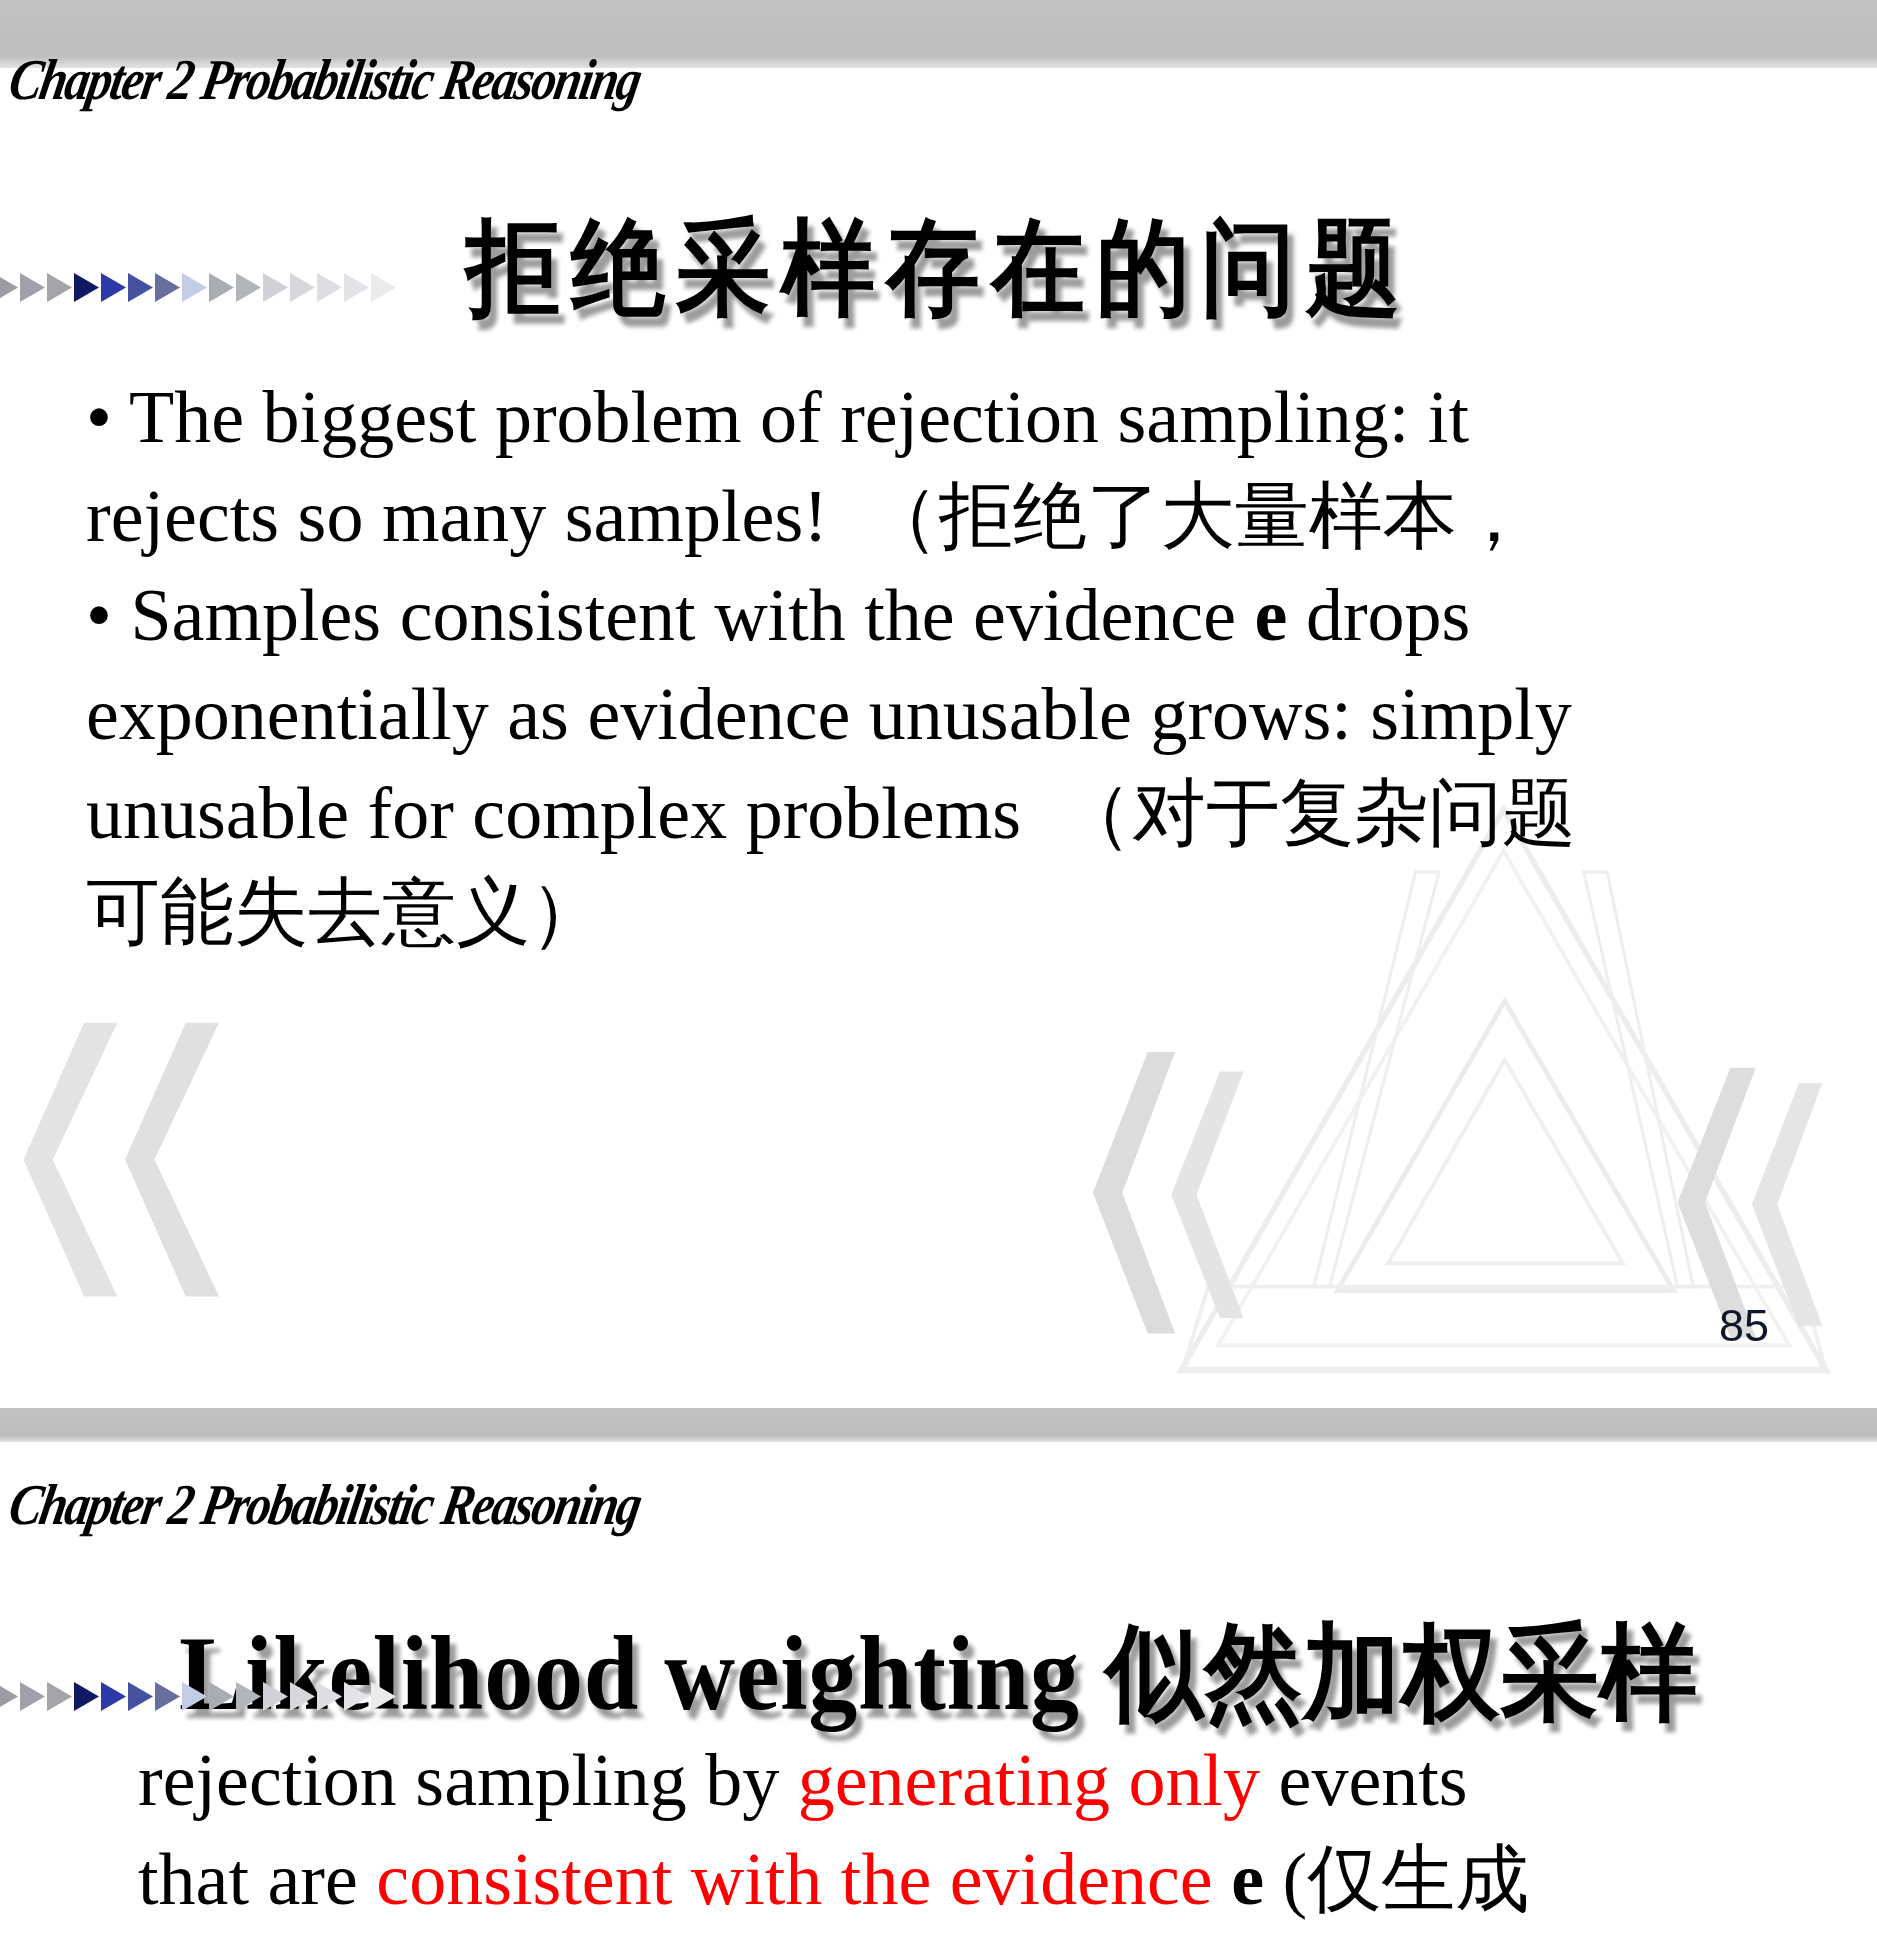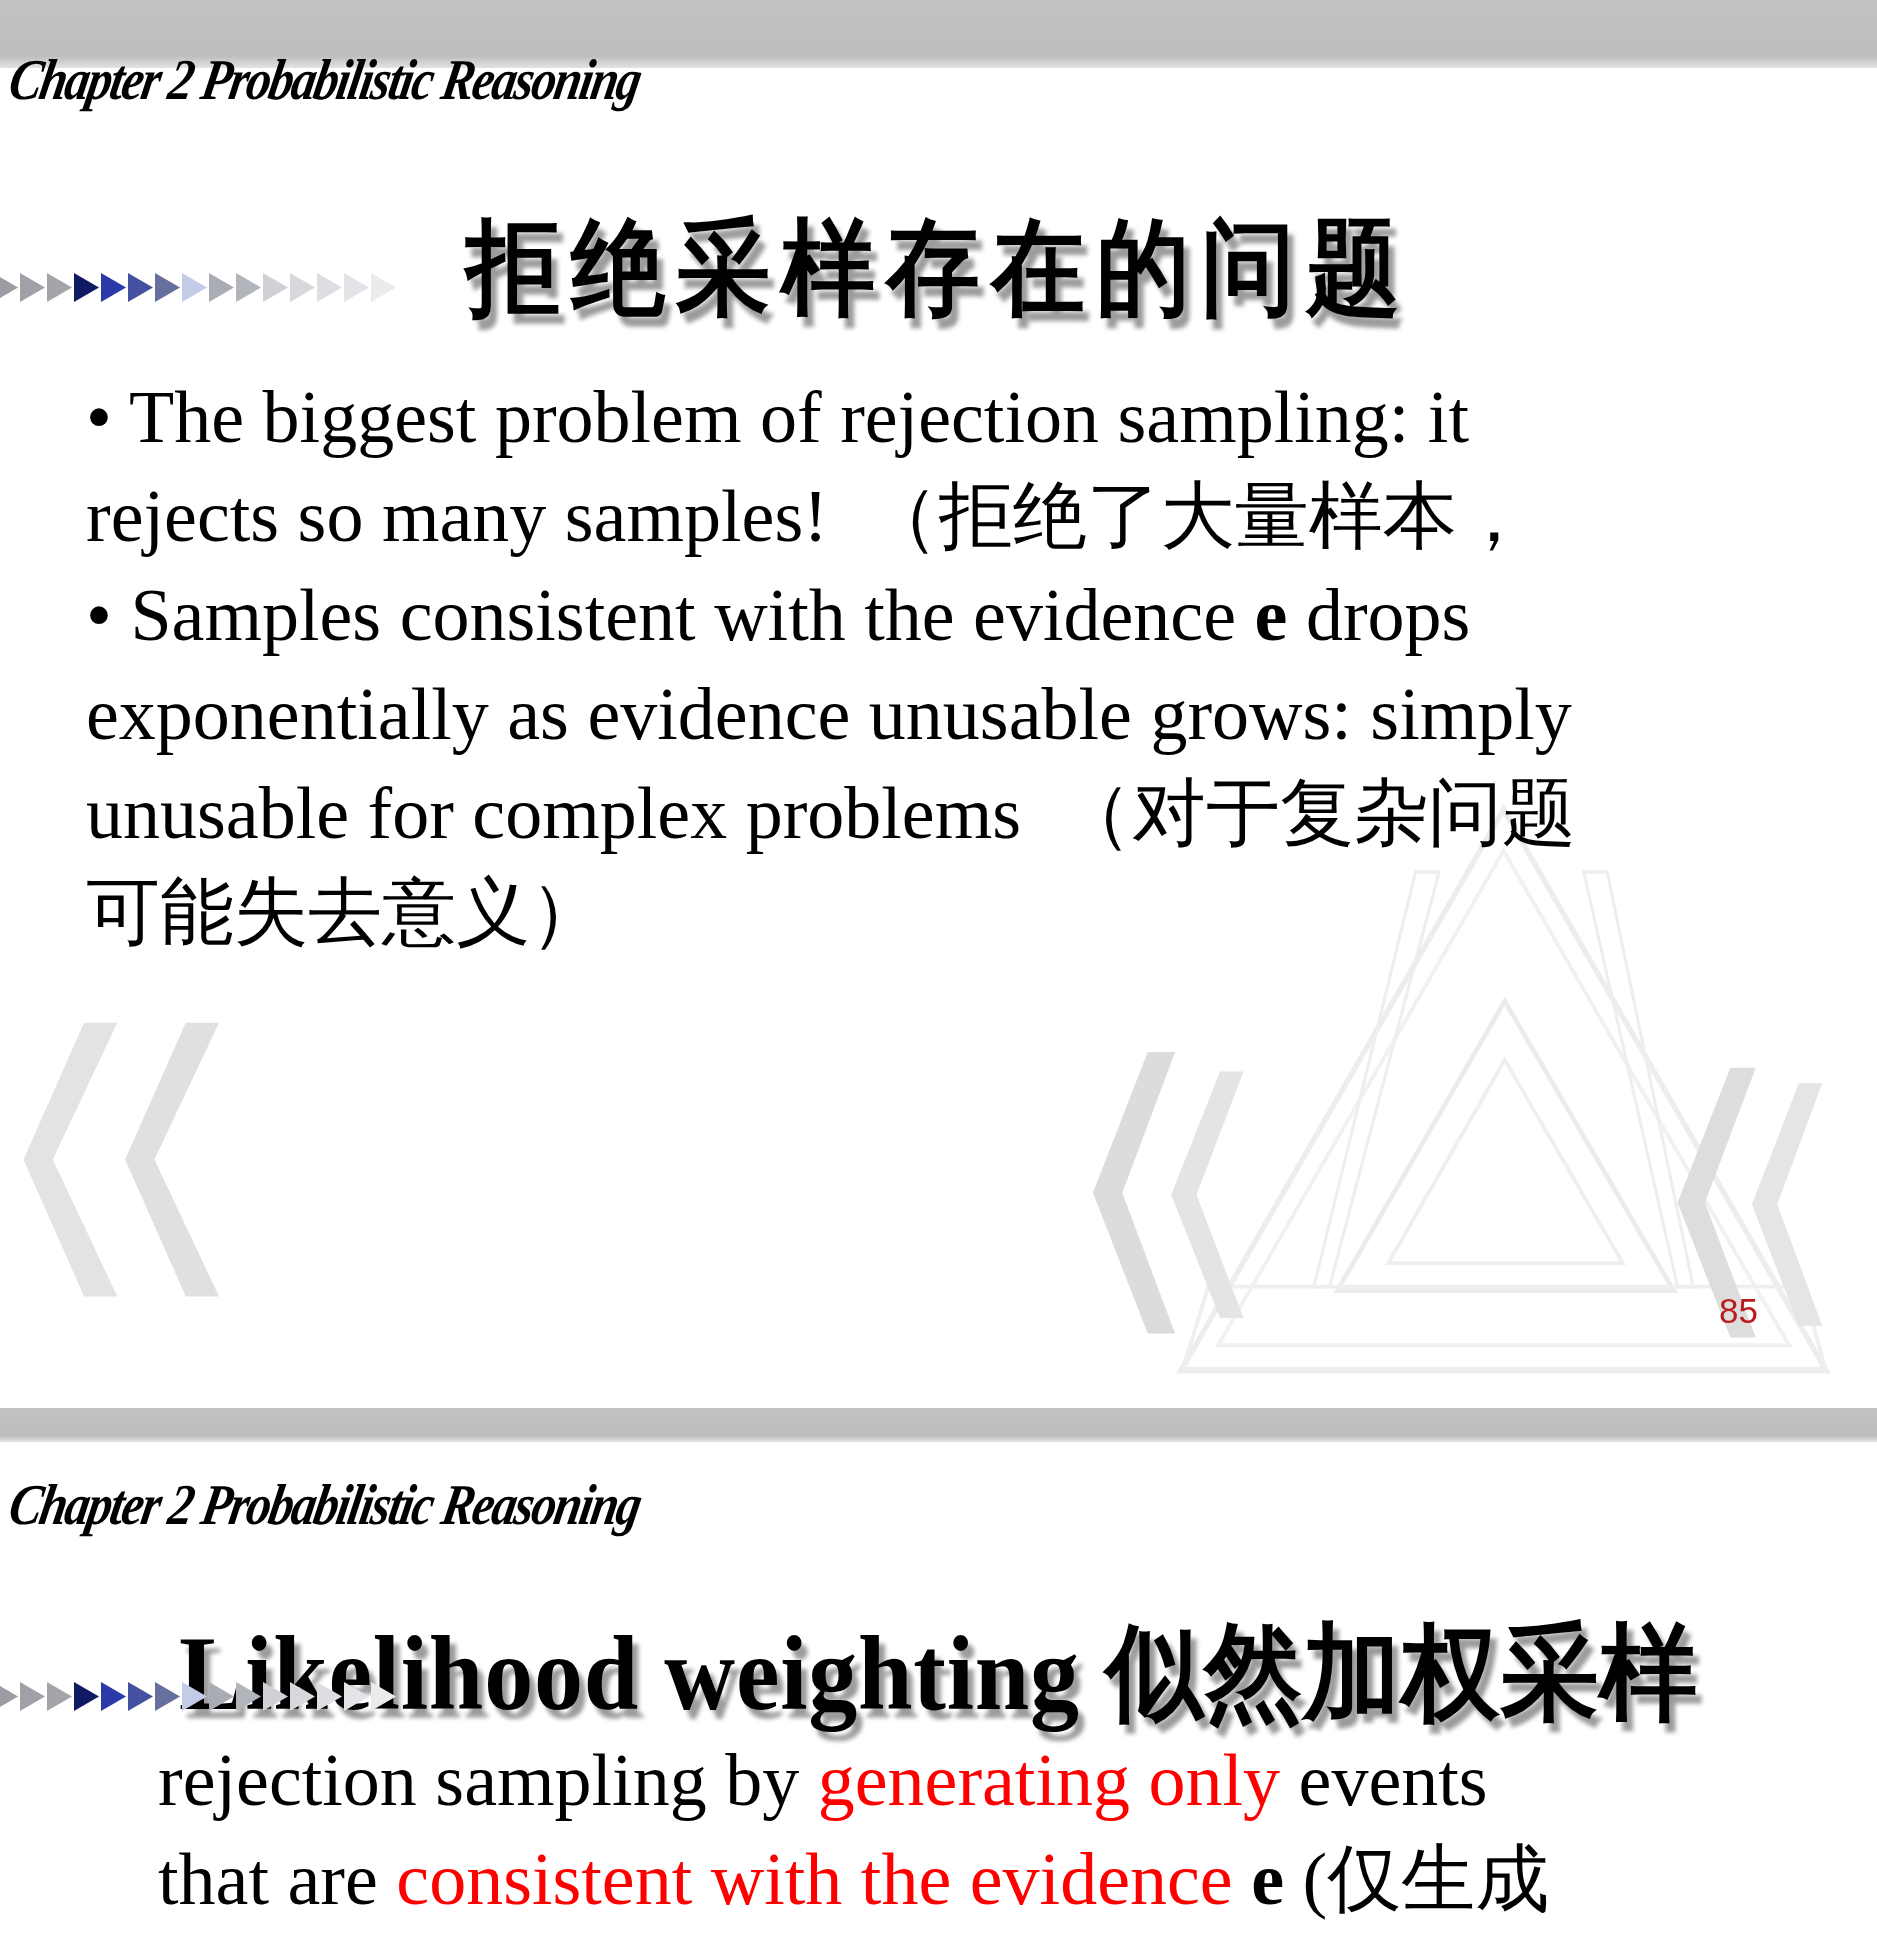--- a/index.html
+++ b/index.html
@@ -28,28 +28,28 @@
   #slide2 .slide-title{top:129px;font-size:98px;letter-spacing:0.8px;transform:scaleY(1.08);transform-origin:center top;}
 
   .arrows{position:absolute;left:-7px;display:flex;gap:2px;}
   #slide1 .arrows{top:273px;}
   #slide2 .arrows{top:274px;}
   .tri{width:25px;height:29px;clip-path:polygon(0 0,100% 50%,0 100%);flex:0 0 auto;}
 
   .body{position:absolute;font-size:74px;line-height:99px;white-space:nowrap;z-index:2;}
   #slide1 .body{left:86px;top:368px;}
   #slide2 .body{left:86px;top:323px;}
-  #slide2 .line.cont{margin-left:72px;}
+  #slide2 .line.cont{margin-left:52px;}
   .bold{font-weight:700;}
   .red{color:var(--red,#ff0000);}
   .marker{display:inline-block;}
   #slide2 .marker{width:72px;}
 
   .pagenum{position:absolute;font-family:"Liberation Sans","DejaVu Sans",sans-serif;
-    font-size:35px;color:#b91c1c;z-index:2;}
+    font-size:45px;color:#0f172a;z-index:2;margin-top:9px;}
   #slide1 .pagenum{left:1719px;top:1291px;}
 
   svg.wm{position:absolute;left:0;top:0;width:1877px;height:1408px;z-index:1;pointer-events:none;}
 </style>
 </head>
 <body>
 
 <section class="slide" id="slide1">
   <svg class="wm" viewBox="0 0 4800 3600" aria-hidden="true">
     <g id="wmg">

